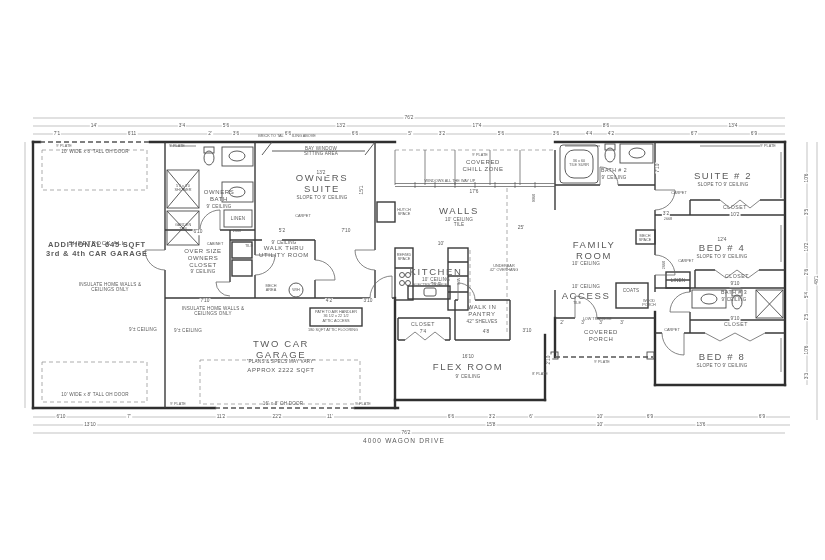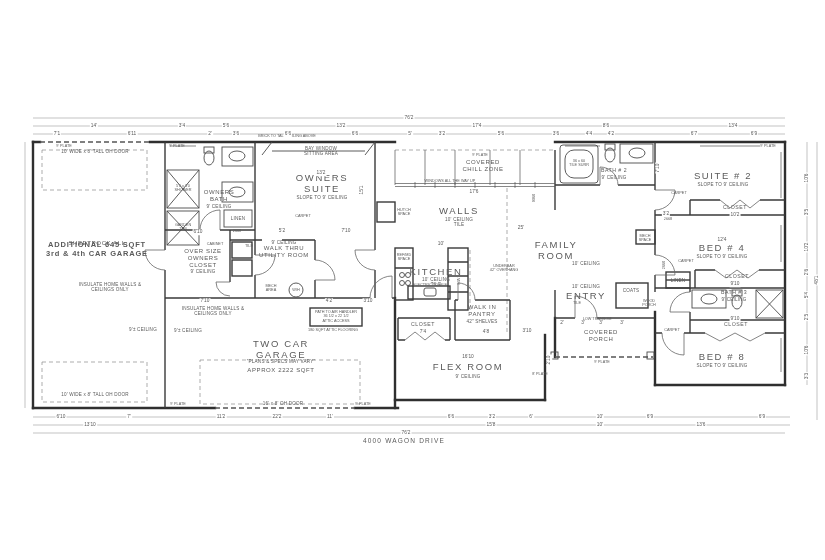--- a/index.html
+++ b/index.html
@@ -188,25 +188,25 @@
       <div class="lbl xs" style="left: 322px; top: 198px;">SLOPE TO 9' CEILING</div>
       <div class="lbl xs" style="left: 321px; top: 151px;">BAY WINDOW
 SITTING AREA</div>
       <div class="lbl xxs" style="left: 287px; top: 136px;">BRICK TO TALL CEILING ABOVE</div>
       <div class="lbl rm" style="left: 459px; top: 211px;">WALLS</div>
       <div class="lbl xs" style="left: 459px; top: 222px;">10' CEILING
 TILE</div>
       <div class="lbl rm" style="left: 436px; top: 272px;">KITCHEN</div>
       <div class="lbl xs" style="left: 436px; top: 282px;">10' CEILING
 TILE</div>
-      <div class="lbl rm" style="left: 556px; top: 251px;">FAMILY
+      <div class="lbl rm" style="left: 594px; top: 251px;">FAMILY
 ROOM</div>
       <div class="lbl xs" style="left: 586px; top: 264px;">10' CEILING</div>
       <div class="lbl xs" style="left: 586px; top: 287px;">10' CEILING</div>
-      <div class="lbl rm" style="left: 586px; top: 296px;">ENTRY</div>
+      <div class="lbl rm" style="left: 586px; top: 296px;">ACCESS</div>
       <div class="lbl rm" style="left: 468px; top: 367px;">FLEX ROOM</div>
       <div class="lbl xs" style="left: 468px; top: 377px;">9' CEILING</div>
       <div class="lbl rm" style="left: 281px; top: 350px;">TWO CAR
 GARAGE</div>
       <div class="lbl xs" style="left: 281px; top: 362px;">"PLANS &amp; SPECS MAY VARY"</div>
       <div class="lbl md" style="left: 281px; top: 370px;">APPROX 2222 SQFT</div>
       <div class="lbl rm" style="left: 723px; top: 176px;">SUITE # 2</div>
       <div class="lbl xs" style="left: 723px; top: 185px;">SLOPE TO 9' CEILING</div>
       <div class="lbl rm" style="left: 722px; top: 248px;">BED # 4</div>
       <div class="lbl xs" style="left: 722px; top: 257px;">SLOPE TO 9' CEILING</div>

